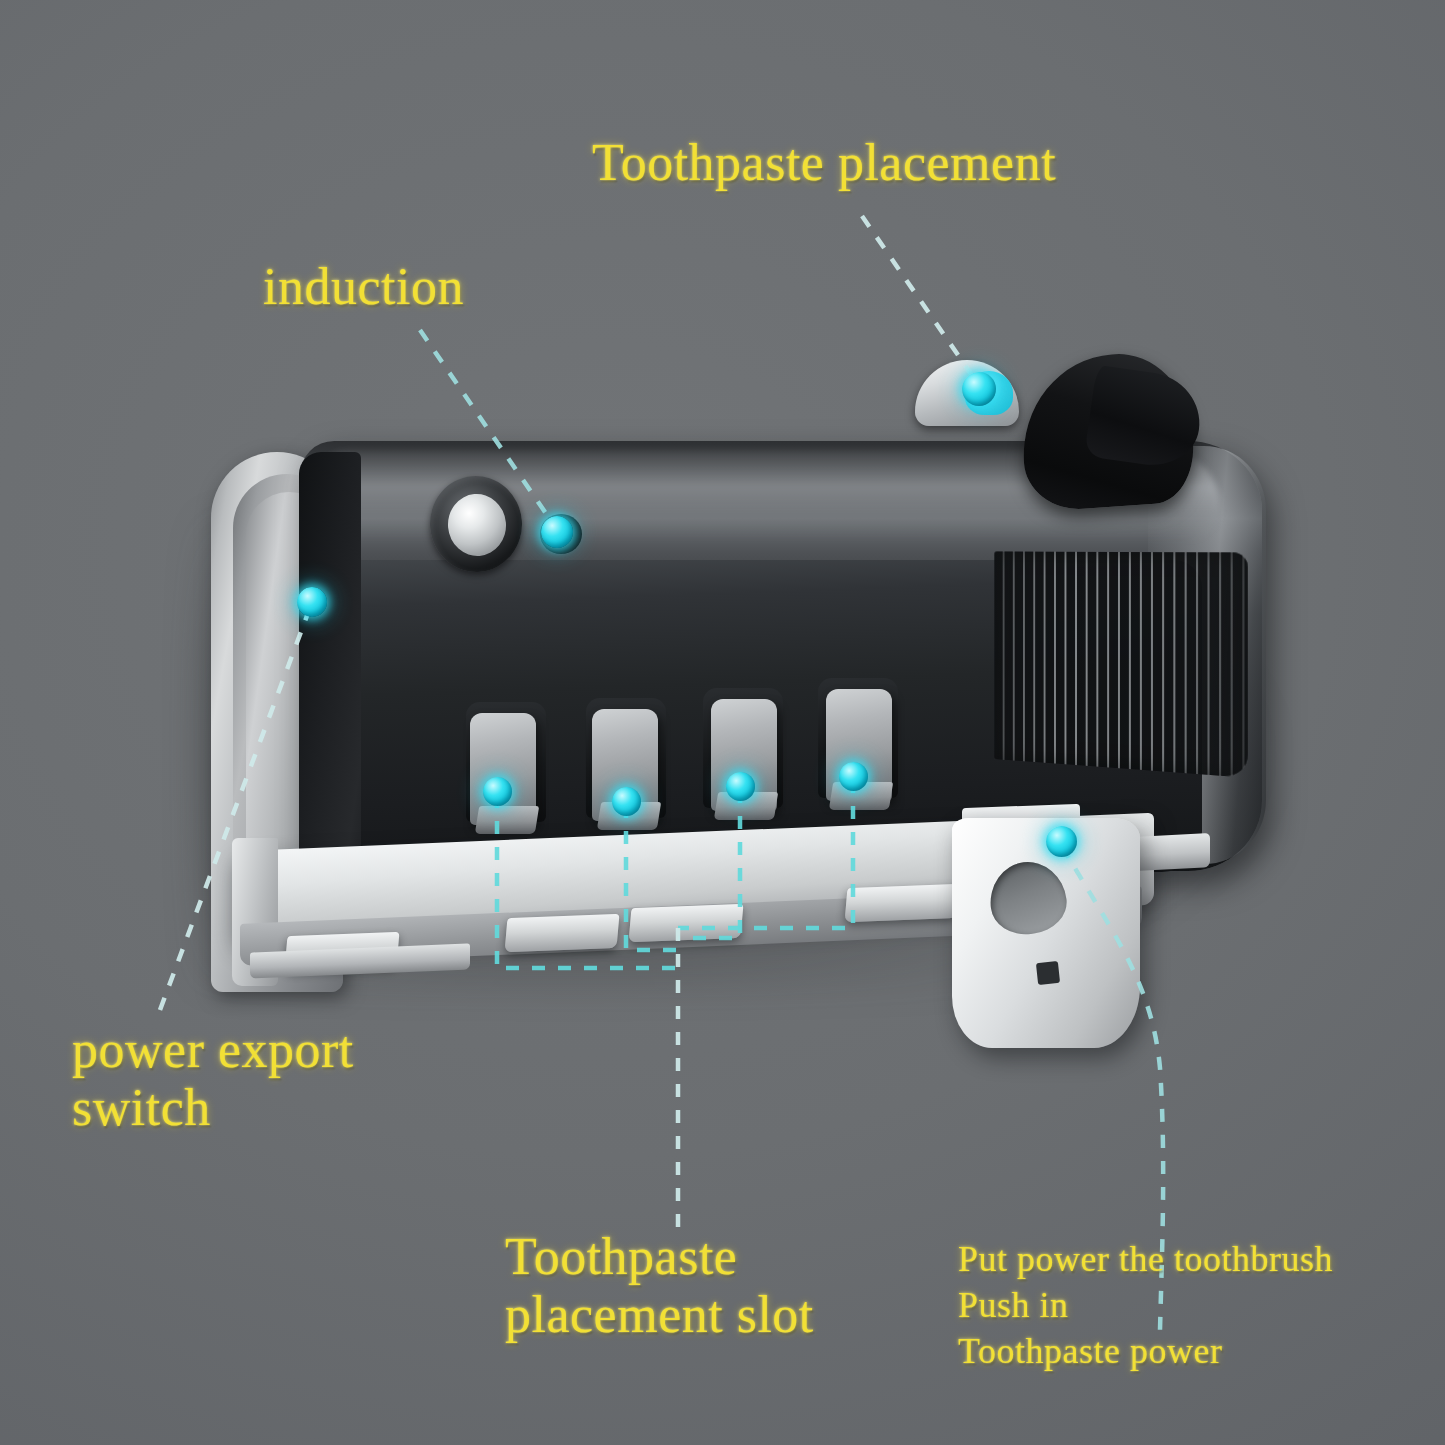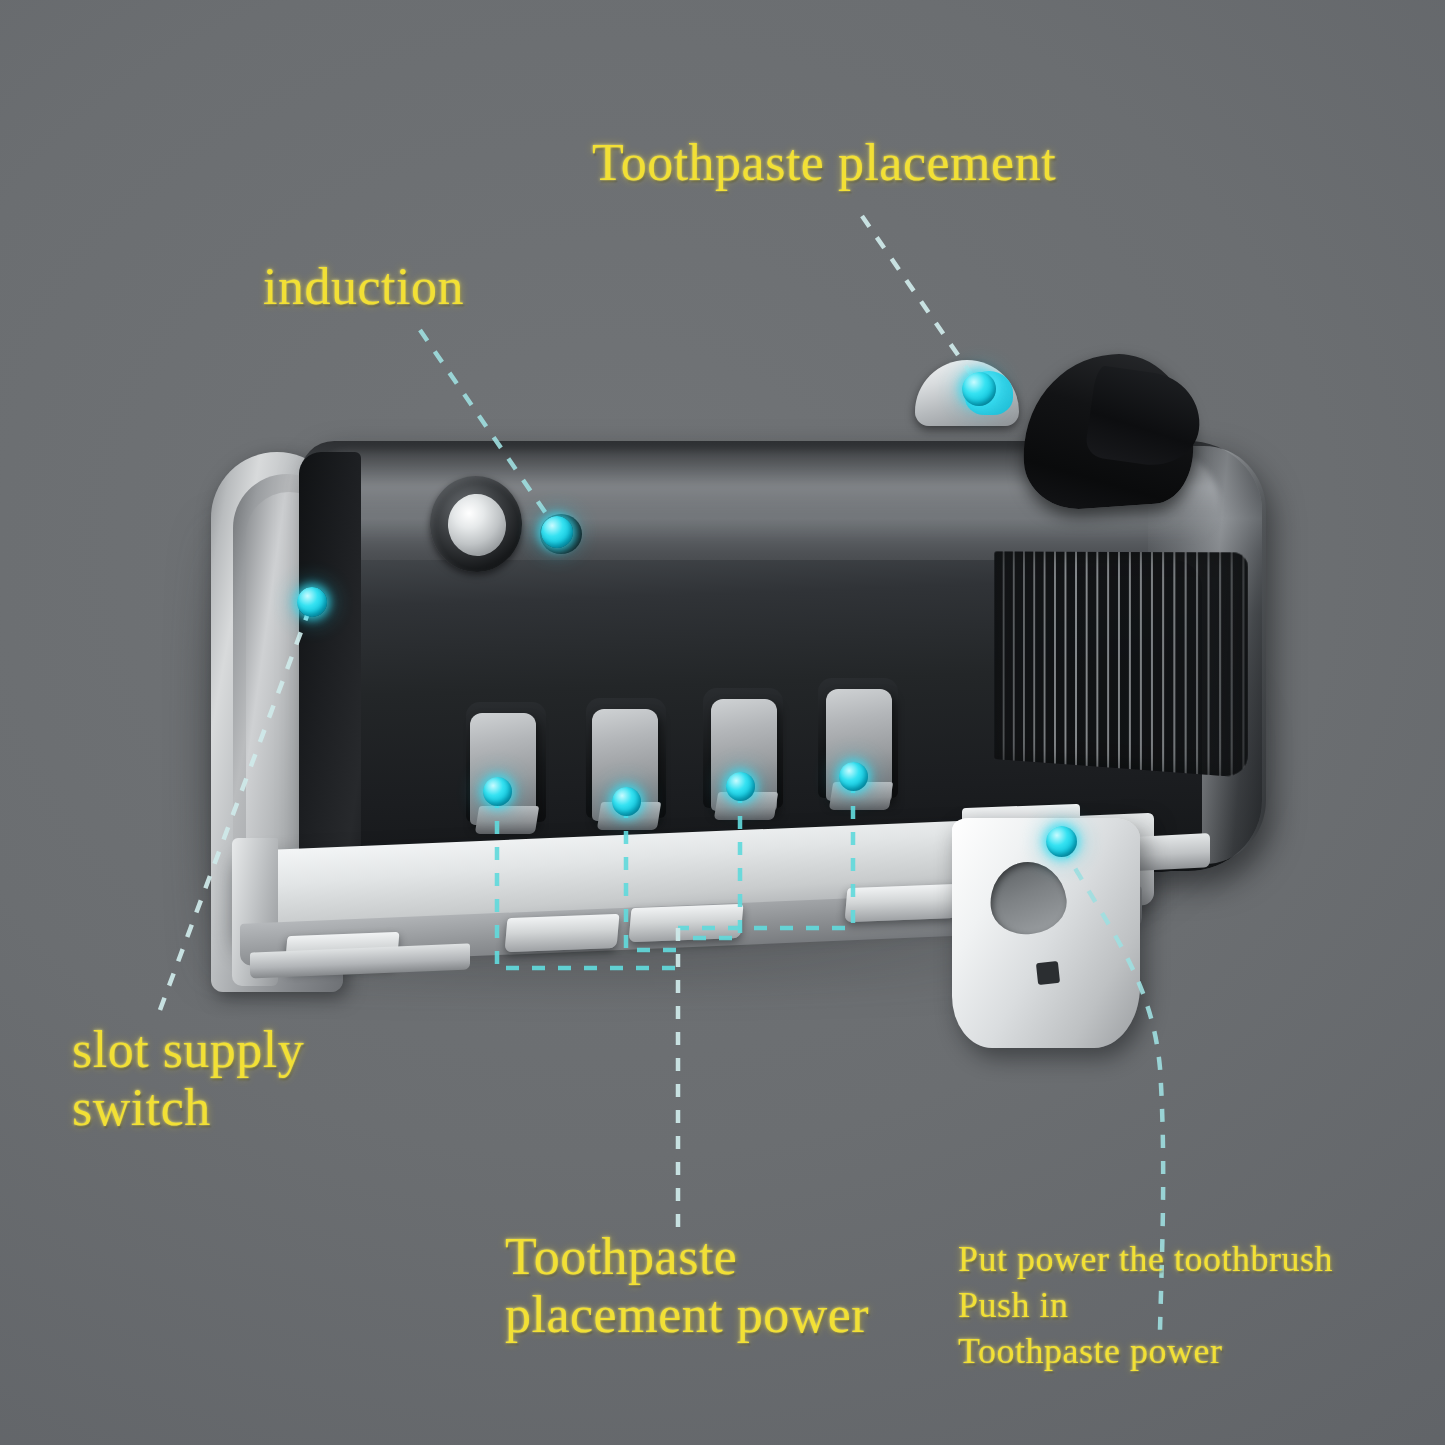--- a/index.html
+++ b/index.html
@@ -464,19 +464,19 @@
   <div class="dot" style="left:483px;  top:777px;  width:29px; height:29px;"></div>
   <div class="dot" style="left:612px;  top:787px;  width:29px; height:29px;"></div>
   <div class="dot" style="left:726px;  top:772px;  width:29px; height:29px;"></div>
   <div class="dot" style="left:839px;  top:762px;  width:29px; height:29px;"></div>
   <div class="dot" style="left:1046px; top:826px;  width:31px; height:31px;"></div>
 
   <div class="label lbl-toothpaste-placement">Toothpaste placement</div>
 
   <div class="label lbl-induction">induction</div>
 
-  <div class="label lbl-power-switch"><span>slot supply</span><br><span>switch</span></div>
-
-  <div class="label lbl-slot"><span>Toothpaste</span><br><span>placement power</span></div>
+  <div class="label lbl-power-switch"><span>power export</span><br><span>switch</span></div>
+
+  <div class="label lbl-slot"><span>Toothpaste</span><br><span>placement slot</span></div>
 
   <div class="label lbl-putaway"><span>Put power the toothbrush</span><br><span>Push in</span><br><span>Toothpaste power</span></div>
 
 </div>
 
 </body></html>

